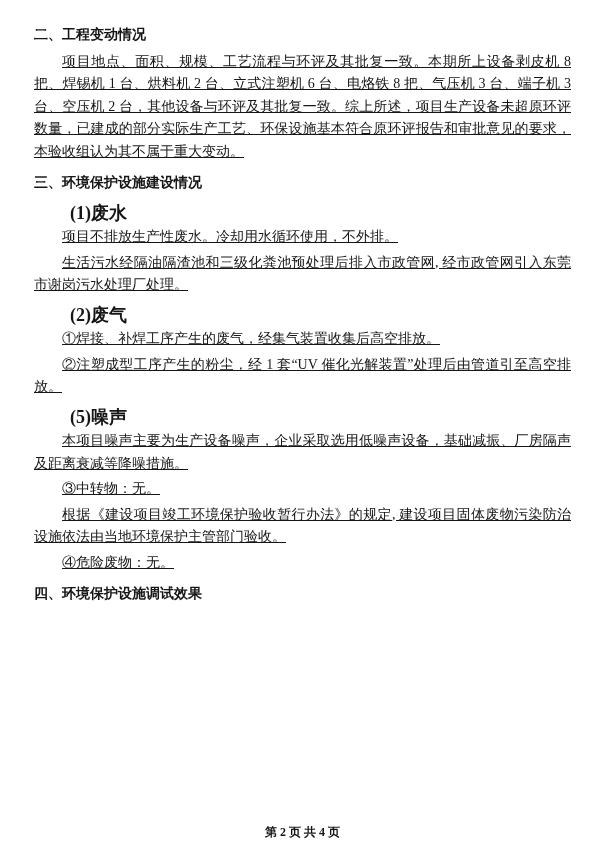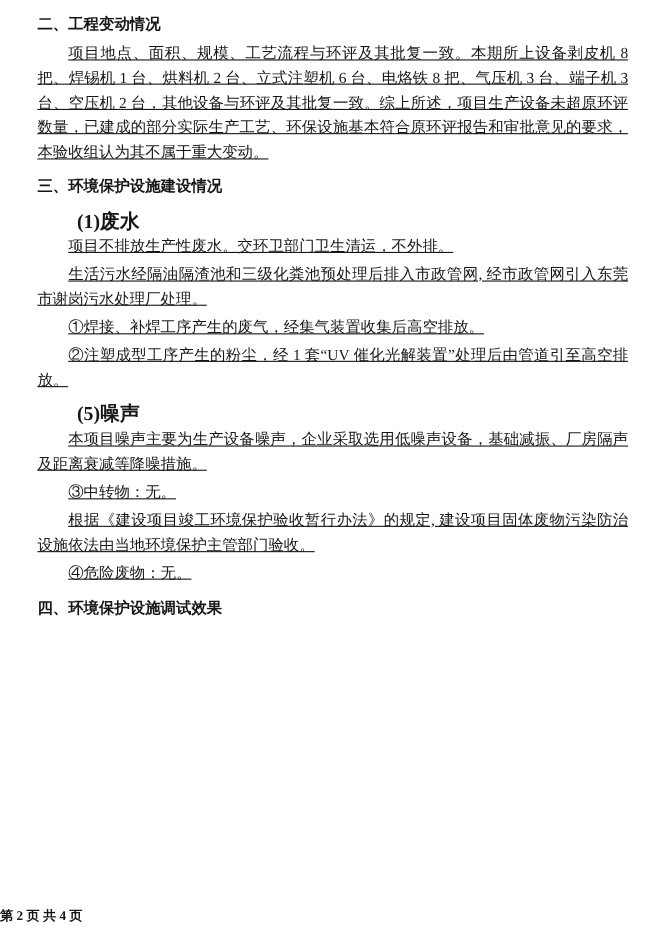--- a/index.html
+++ b/index.html
@@ -19,21 +19,21 @@
     overflow: hidden;
   }
   .sec-heading {
     font-size: 14px;
     font-weight: bold;
     line-height: 22.5px;
     margin: 9px 0 4px 0;
     text-align: left;
   }
   .sec-heading.first {
-    margin-top: 0;
+    margin-top: 12px;
   }
   .sub-title {
     font-size: 18px;
     font-weight: bold;
     line-height: 22.5px;
     margin: 7px 0 2px 0;
     padding-left: 2em;
   }
   .para {
     font-size: 14px;
@@ -42,21 +42,21 @@
     text-align: justify;
     text-indent: 2em;
     word-break: break-all;
     text-decoration: underline;
   }
   .footer {
     position: absolute;
     left: 0;
     bottom: 14px;
     width: 100%;
-    text-align: left;
+    text-align: center;
     font-size: 12px;
     font-weight: bold;
     font-family: "Liberation Serif", serif;
     color: #161616;
   }
 </style>
 </head>
 <body>
 
 <div class="page">
@@ -64,25 +64,26 @@
   <section>
     <h2 class="sec-heading first">二、工程变动情况</h2>
     <p class="para">项目地点、面积、规模、工艺流程与环评及其批复一致。本期所上设备剥皮机 8 把、焊锡机 1 台、烘料机 2 台、立式注塑机 6 台、电烙铁 8 把、气压机 3 台、端子机 3 台、空压机 2 台，其他设备与环评及其批复一致。综上所述，项目生产设备未超原环评数量，已建成的部分实际生产工艺、环保设施基本符合原环评报告和审批意见的要求，本验收组认为其不属于重大变动。</p>
   </section>
 
   <section>
     <h2 class="sec-heading">三、环境保护设施建设情况</h2>
 
     <div>
       <h3 class="sub-title">(1)废水</h3>
-      <p class="para">项目不排放生产性废水。交环卫部门卫生清运，不外排。</p>
+      <p class="para">项目不排放生产性废水。冷却用水循环使用，不外排。</p>
       <p class="para">生活污水经隔油隔渣池和三级化粪池预处理后排入市政管网, 经市政管网引入东莞市谢岗污水处理厂处理。</p>
     </div>
 
     <div>
+      <h3 class="sub-title">(2)废气</h3>
       <p class="para">①焊接、补焊工序产生的废气，经集气装置收集后高空排放。</p>
       <p class="para">②注塑成型工序产生的粉尘，经 1 套“UV 催化光解装置”处理后由管道引至高空排放。</p>
     </div>
 
     <div>
       <h3 class="sub-title">(5)噪声</h3>
       <p class="para">本项目噪声主要为生产设备噪声，企业采取选用低噪声设备，基础减振、厂房隔声及距离衰减等降噪措施。</p>
     </div>
 
     <div>

